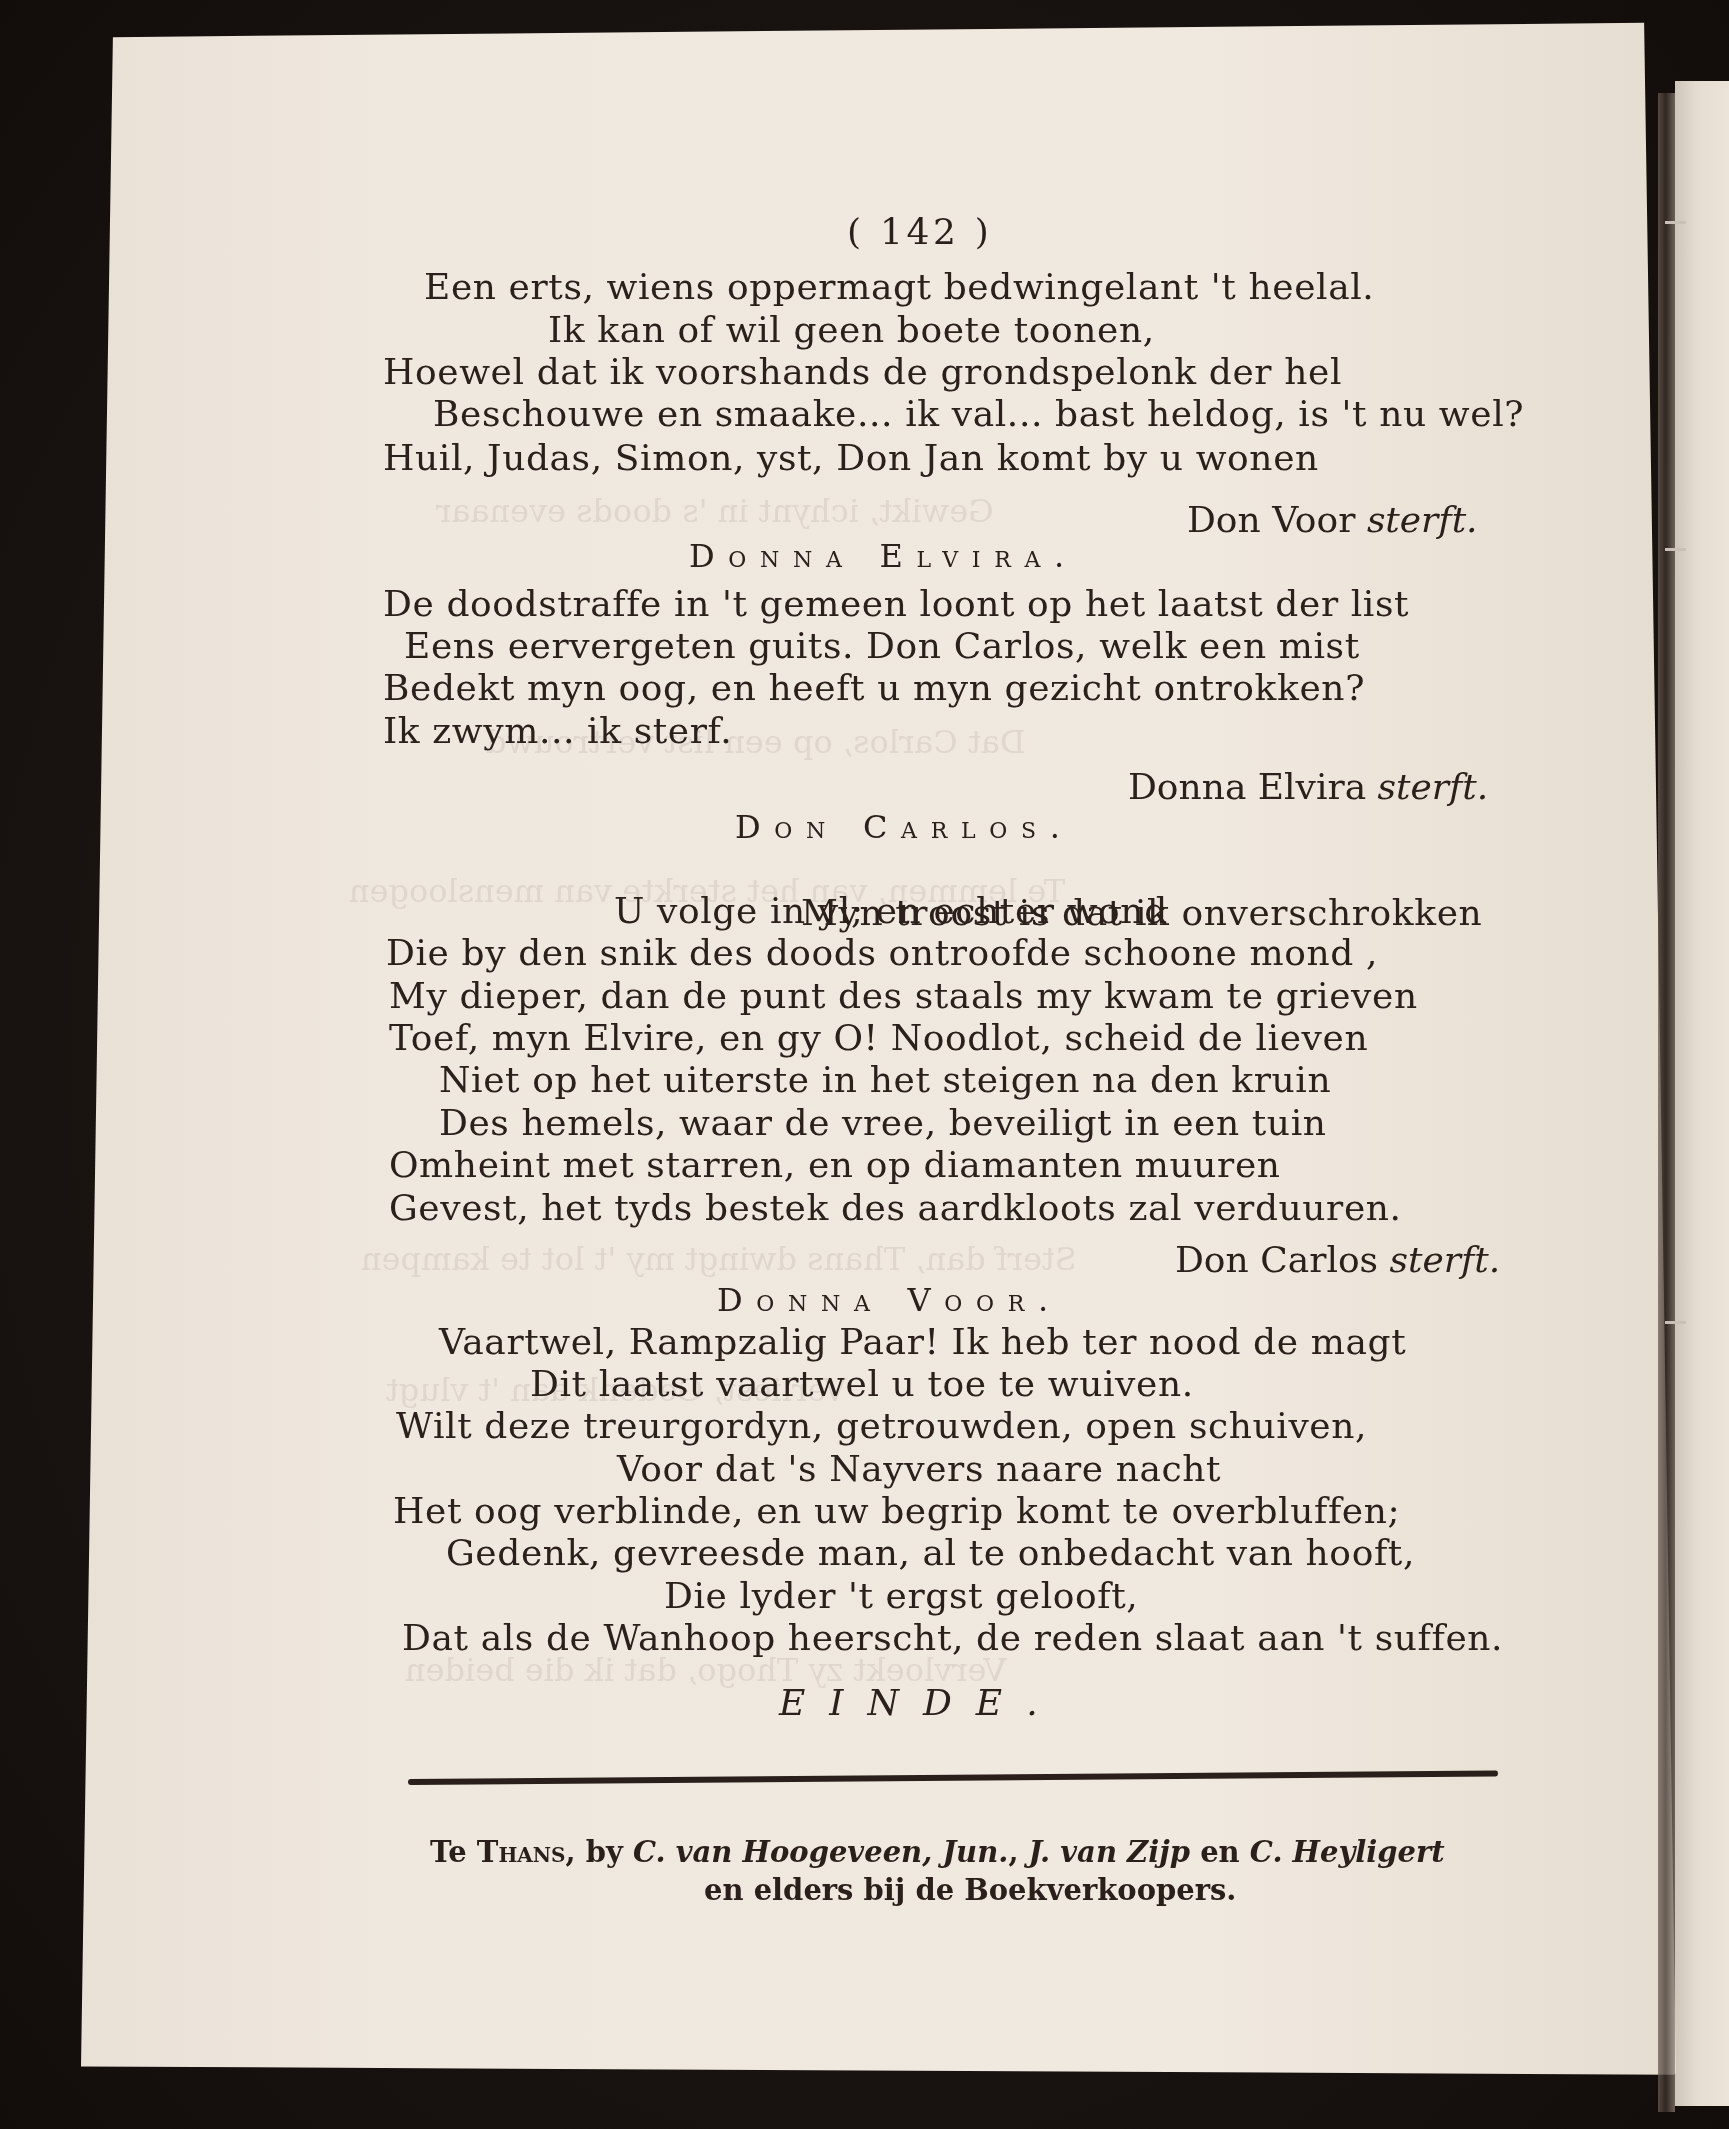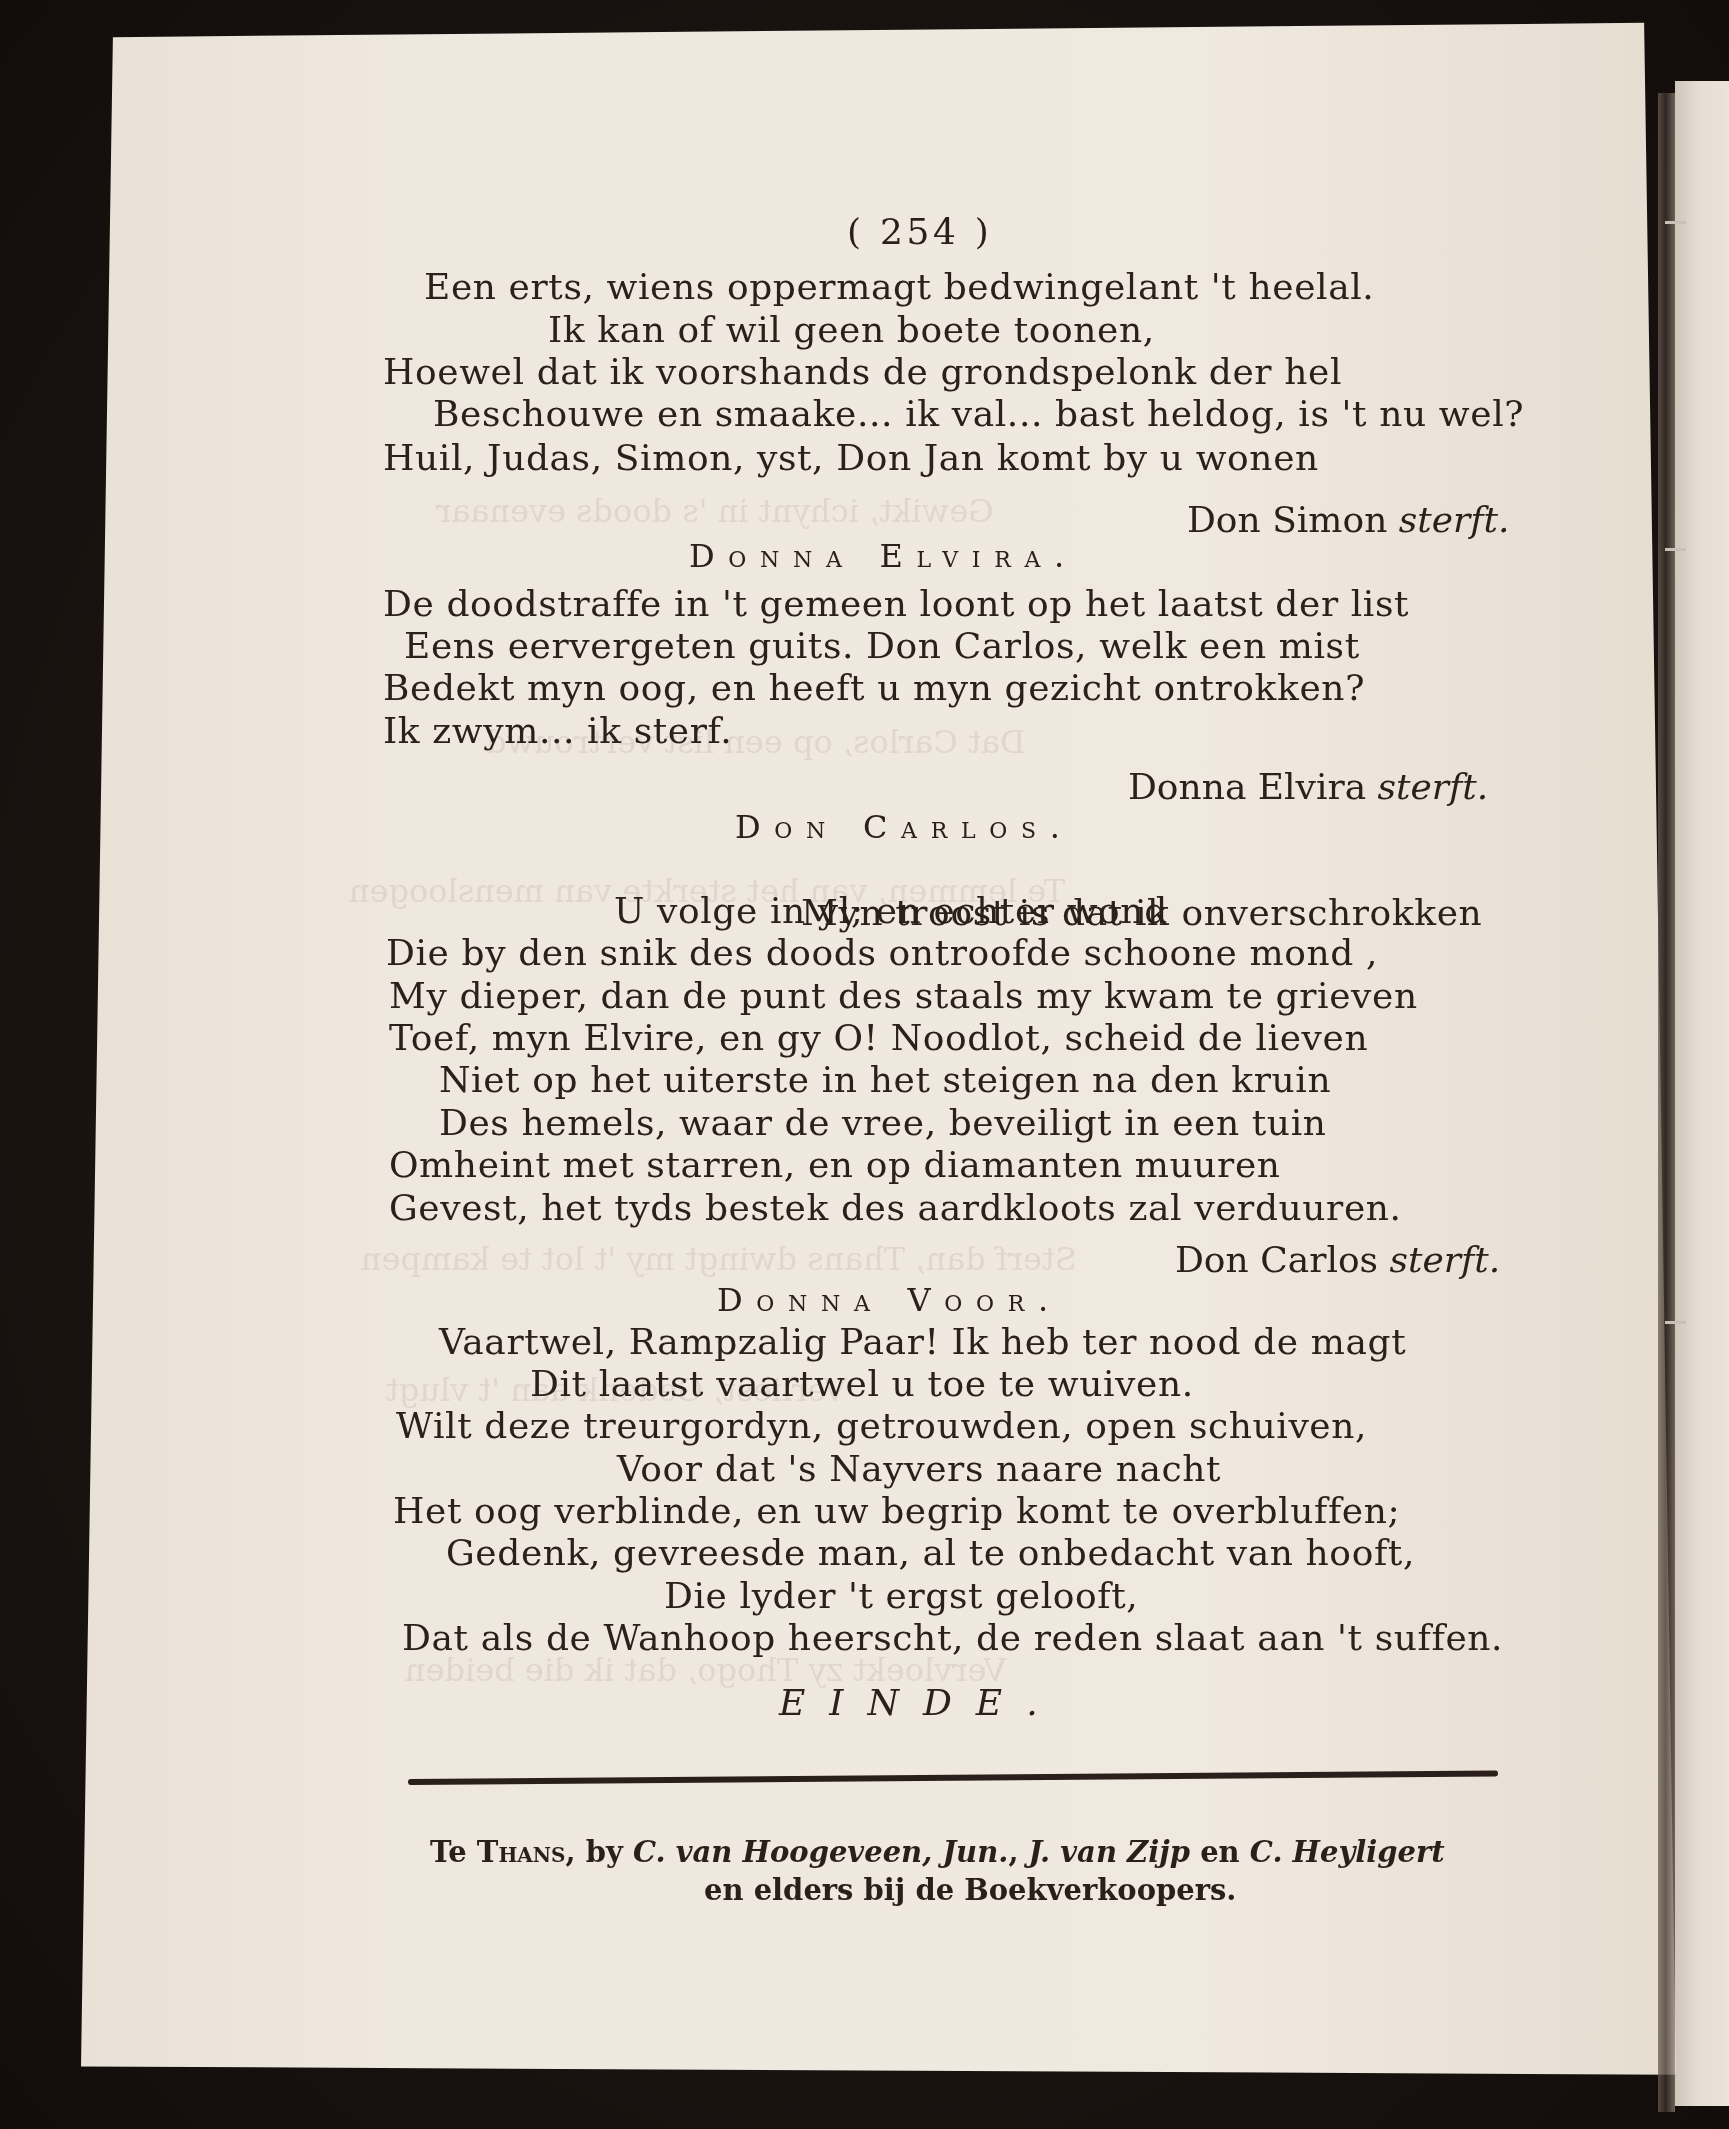--- a/index.html
+++ b/index.html
@@ -139,32 +139,32 @@
 
 <div id="ghost-layer">
     <div class="ghost" style="left: 436px; top: 492px;">Gewikt, ichynt in 's doods evenaar</div>
     <div class="ghost" style="left: 486px; top: 723px;">Dat Carlos, op een list vertrouwd</div>
     <div class="ghost" style="left: 349px; top: 872px;">Te lemmen, van het sterkte van mensloogen</div>
     <div class="ghost" style="left: 361px; top: 1240px;">Sterf dan, Thans dwingt my 't lot te kampen</div>
     <div class="ghost" style="left: 386px; top: 1371px;">Verliest, Gedenk aan 't vlugt</div>
     <div class="ghost" style="left: 405px; top: 1651px;">Vervloekt zy Thogo, dat ik die beiden</div>
   </div>
 
-<div class="folio">( 254 )</div>
+<div class="folio">( 142 )</div>
 
 <div id="text-layer">
 
   <div class="line" style="left: 424px; top: 269px;">Een erts, wiens oppermagt bedwingelant 't heelal.</div>
   <div class="line" style="left: 548px; top: 312px;">Ik kan of wil geen boete toonen,</div>
   <div class="line" style="left: 383px; top: 354px;">Hoewel dat ik voorshands de grondspelonk der hel</div>
   <div class="line" style="left: 433px; top: 396px;">Beschouwe en smaake... ik val... bast heldog, is 't nu wel?</div>
   <div class="line" style="left: 383px; top: 440px;">Huil, Judas, Simon, yst, Don Jan komt by u wonen</div>
 
   <div class="stage" style="left: 1187px; top: 499px;">
-    <span>Don Simon</span>
+    <span>Don Voor</span>
     <span class="ital">sterft.</span>
   </div>
   <div class="speaker" style="left: 689px; top: 537px;">Donna Elvira.</div>
   <div class="line" style="left: 383px; top: 586px;">De doodstraffe in 't gemeen loont op het laatst der list</div>
   <div class="line" style="left: 383px; top: 628px; margin-left: 21px;">Eens eervergeten guits. Don Carlos, welk een mist</div>
   <div class="line" style="left: 383px; top: 670px;">Bedekt myn oog, en heeft u myn gezicht ontrokken?</div>
   <div class="line" style="left: 383px; top: 713px;">Ik zwym... ik sterf.</div>
 
   <div class="stage" style="left: 1128px; top: 766px;">
     <span>Donna Elvira</span>

